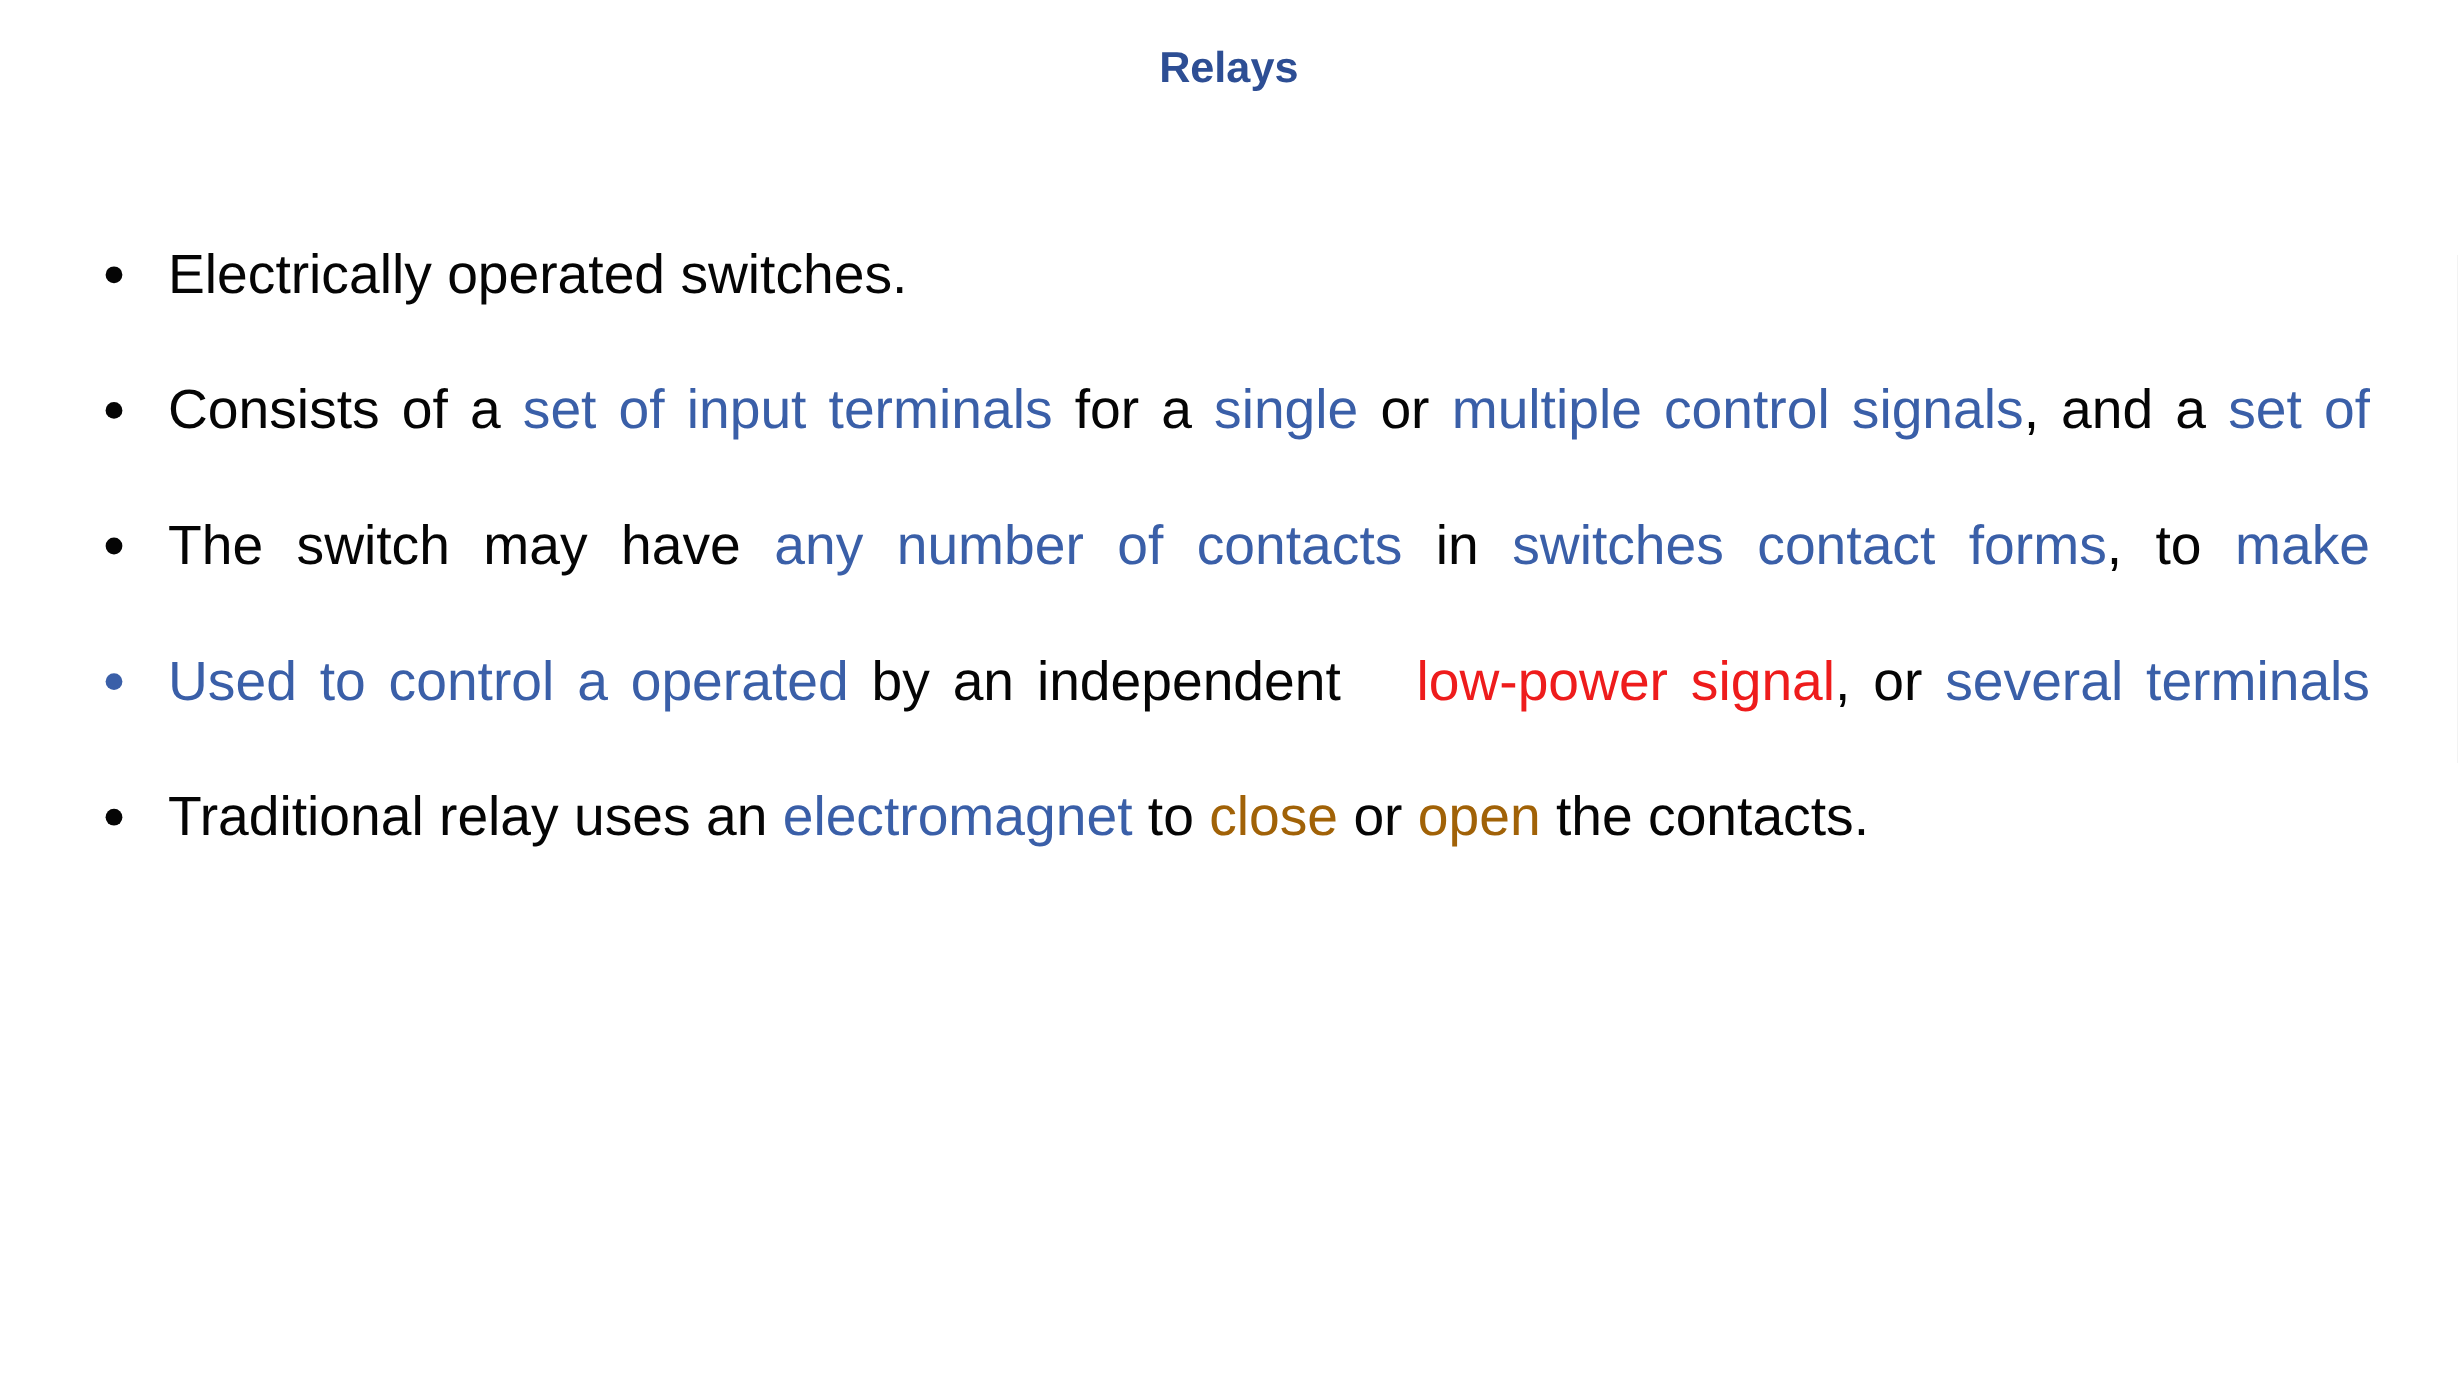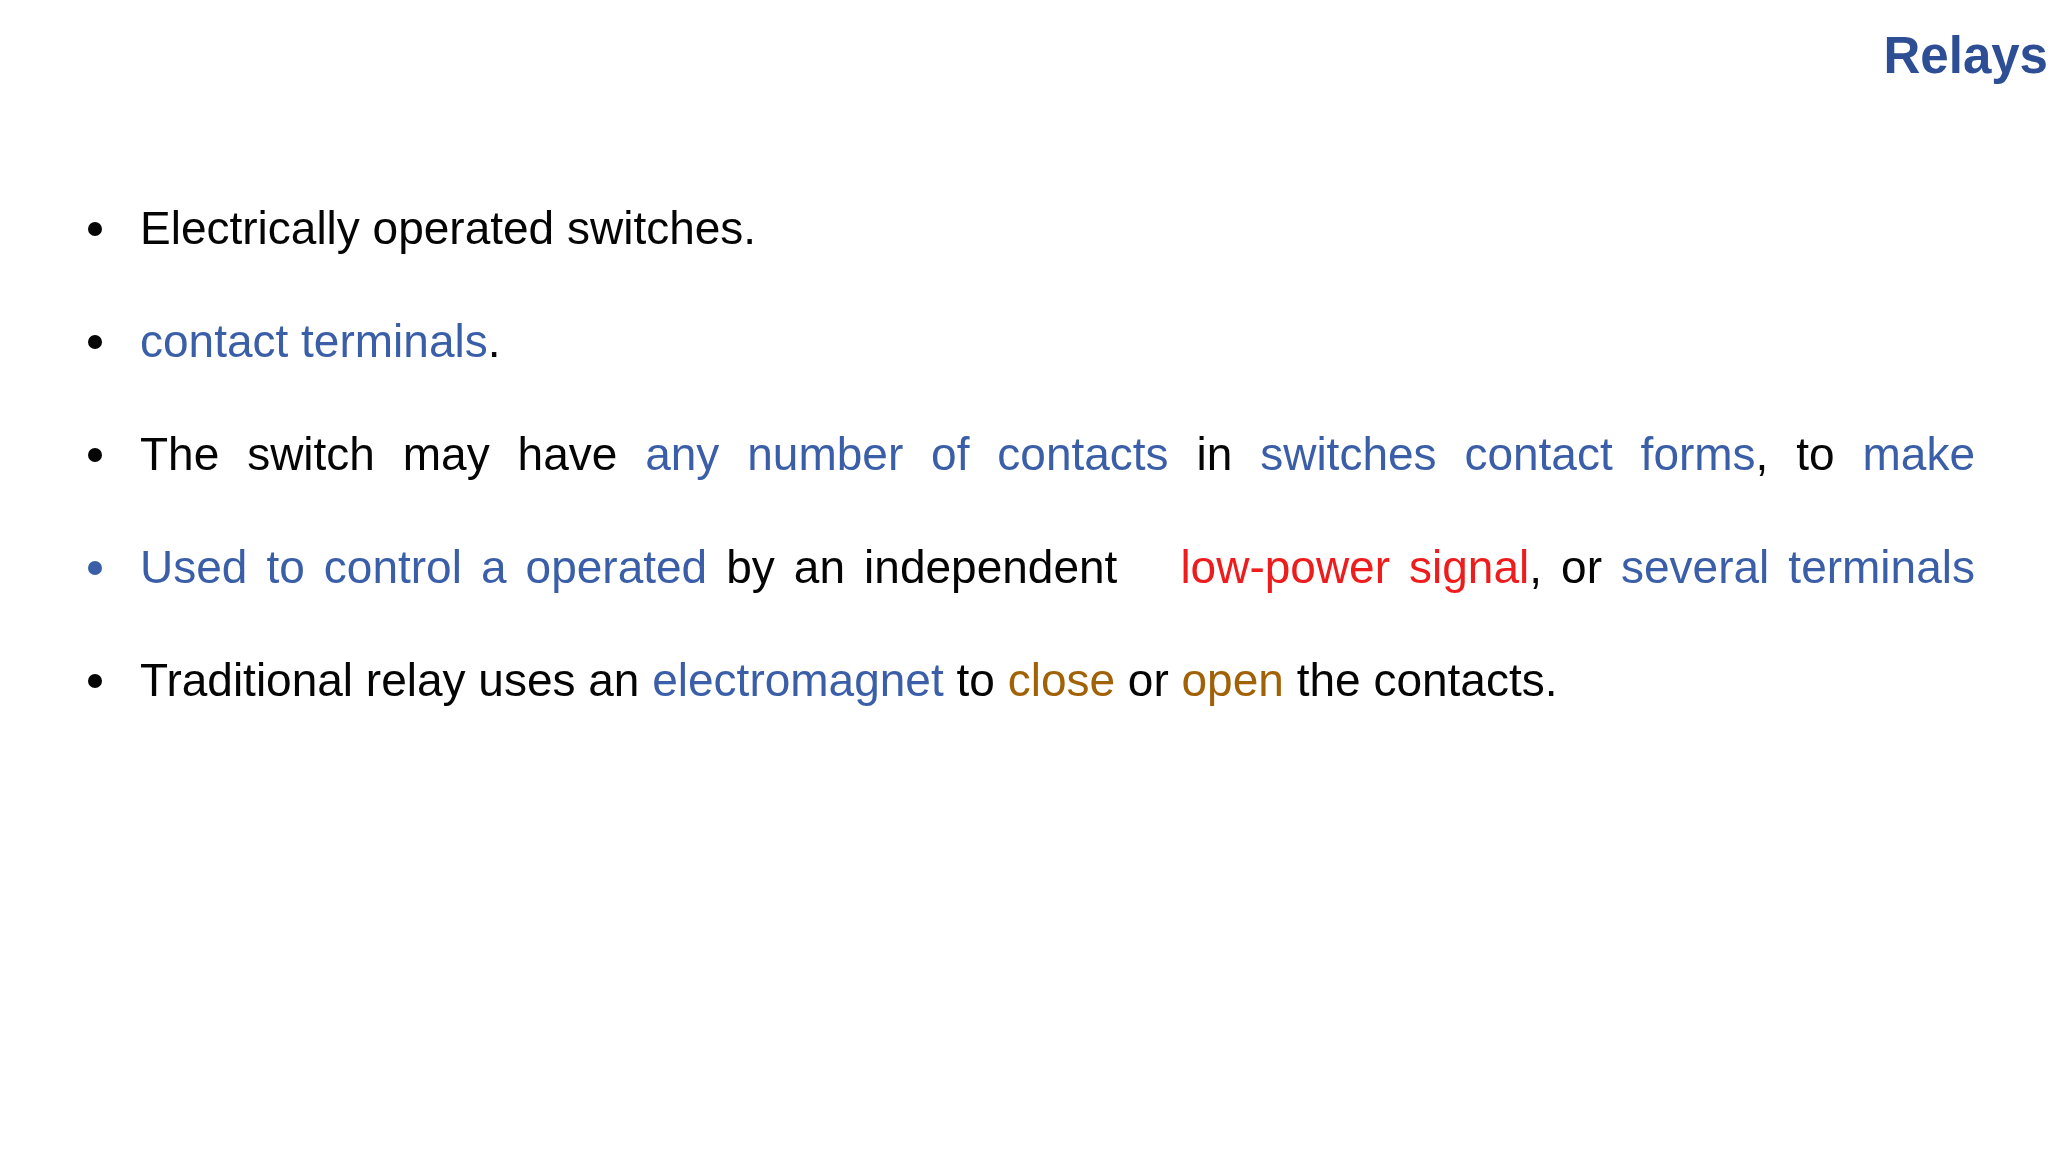--- a/index.html
+++ b/index.html
@@ -5,22 +5,22 @@
   html,body{margin:0;padding:0;background:#e8e8e8;}
   .slide{
     position:relative;
     width:2048px;height:1152px;
     background:#ffffff;
     font-family:"Liberation Sans","DejaVu Sans",sans-serif;
     overflow:hidden;
   }
   .title{
     position:absolute;top:24px;left:0;width:100%;margin:0;
-    text-align:right;
-    font-size:51px;font-weight:bold;line-height:64px;
+    text-align:center;
+    font-size:36px;font-weight:bold;line-height:64px;
     color:#2d4e94;
   }
   .content{
     position:absolute;left:88px;top:172px;width:1887px;
   }
   .bullet{position:relative;padding-left:52px;}
   .marker{
     position:absolute;left:0;top:0;width:52px;height:113px;
   }
   .marker .dot{
@@ -53,21 +53,21 @@
       <div class="bullet">
         <span class="marker c-black">
           <i class="dot"></i>
         </span>
         <div class="line"><span class="c-black">Electrically operated switches.</span></div>
       </div>
       <div class="bullet">
         <span class="marker c-black">
           <i class="dot"></i>
         </span>
-        <div class="line"><span class="c-blue">contact terminals</span><span class="c-black">.</span></div>
+        <div class="line justify"><span class="c-black">Consists of a </span><span class="c-blue">set of input terminals</span><span class="c-black"> for a </span><span class="c-blue">single</span><span class="c-black"> or </span><span class="c-blue">multiple control signals</span><span class="c-black">, and a </span><span class="c-blue">set of</span></div>
       </div>
       <div class="bullet">
         <span class="marker c-black">
           <i class="dot"></i>
         </span>
         <div class="line justify"><span class="c-black">The switch may have </span><span class="c-blue">any number of contacts</span><span class="c-black"> in </span><span class="c-blue">switches contact forms</span><span class="c-black">, to </span><span class="c-blue">make</span></div>
       </div>
       <div class="bullet">
         <span class="marker c-blue">
           <i class="dot"></i>

